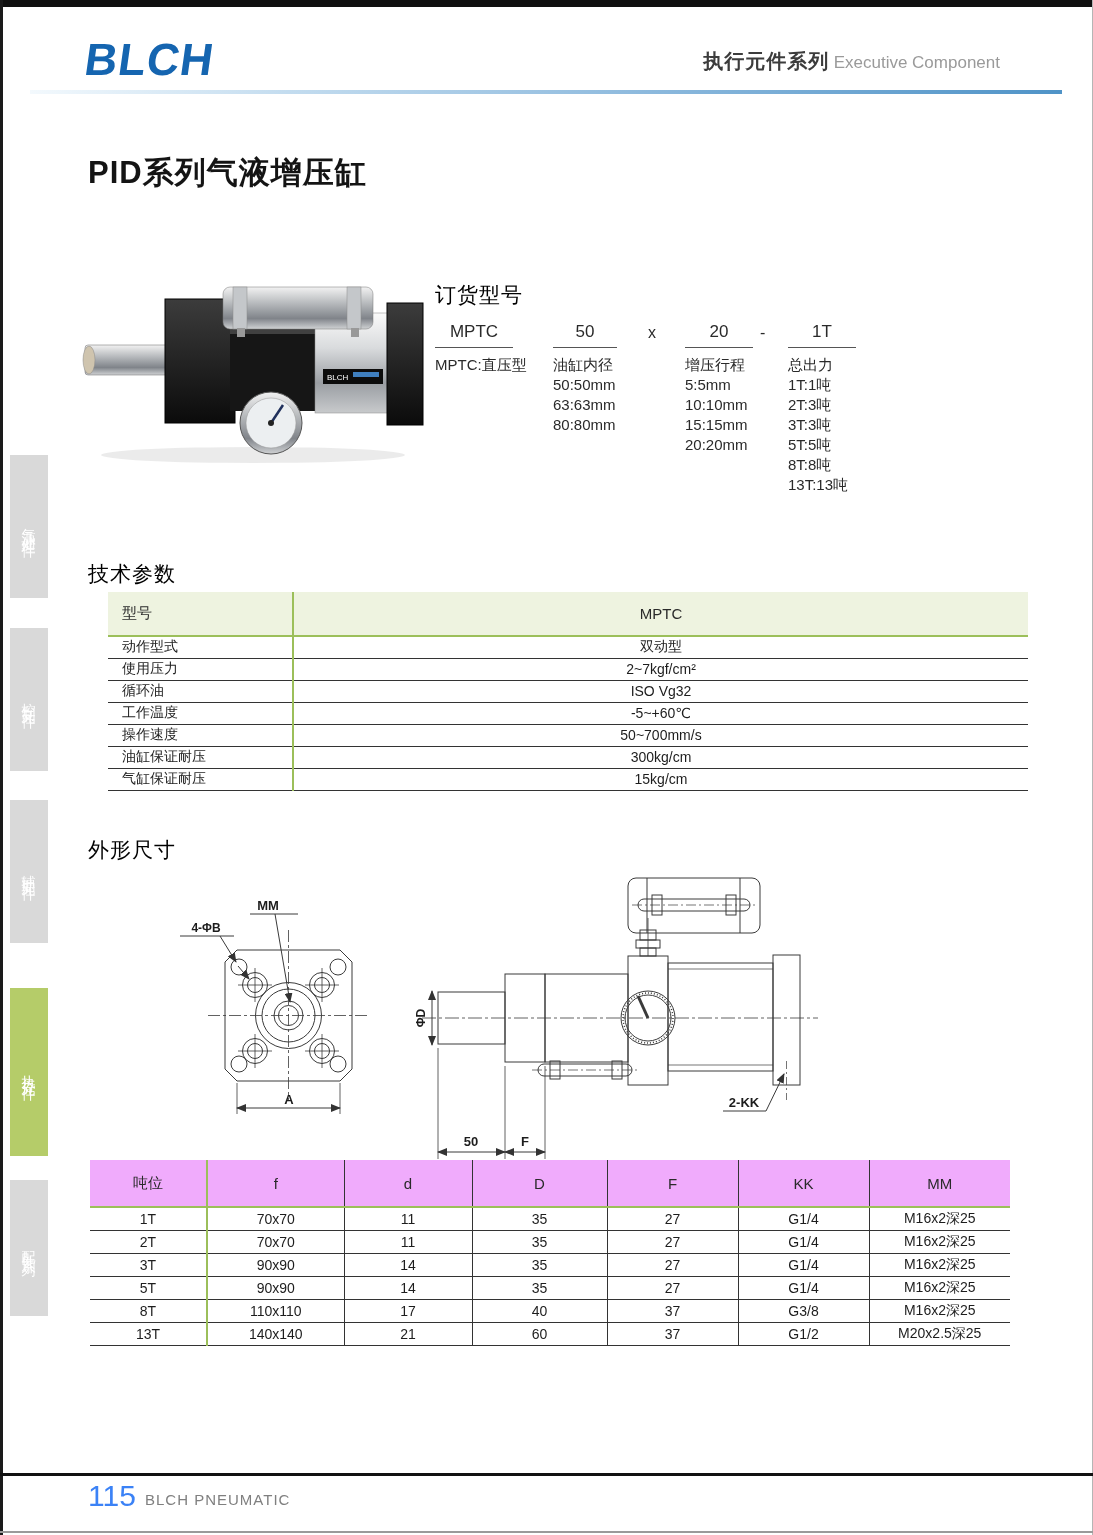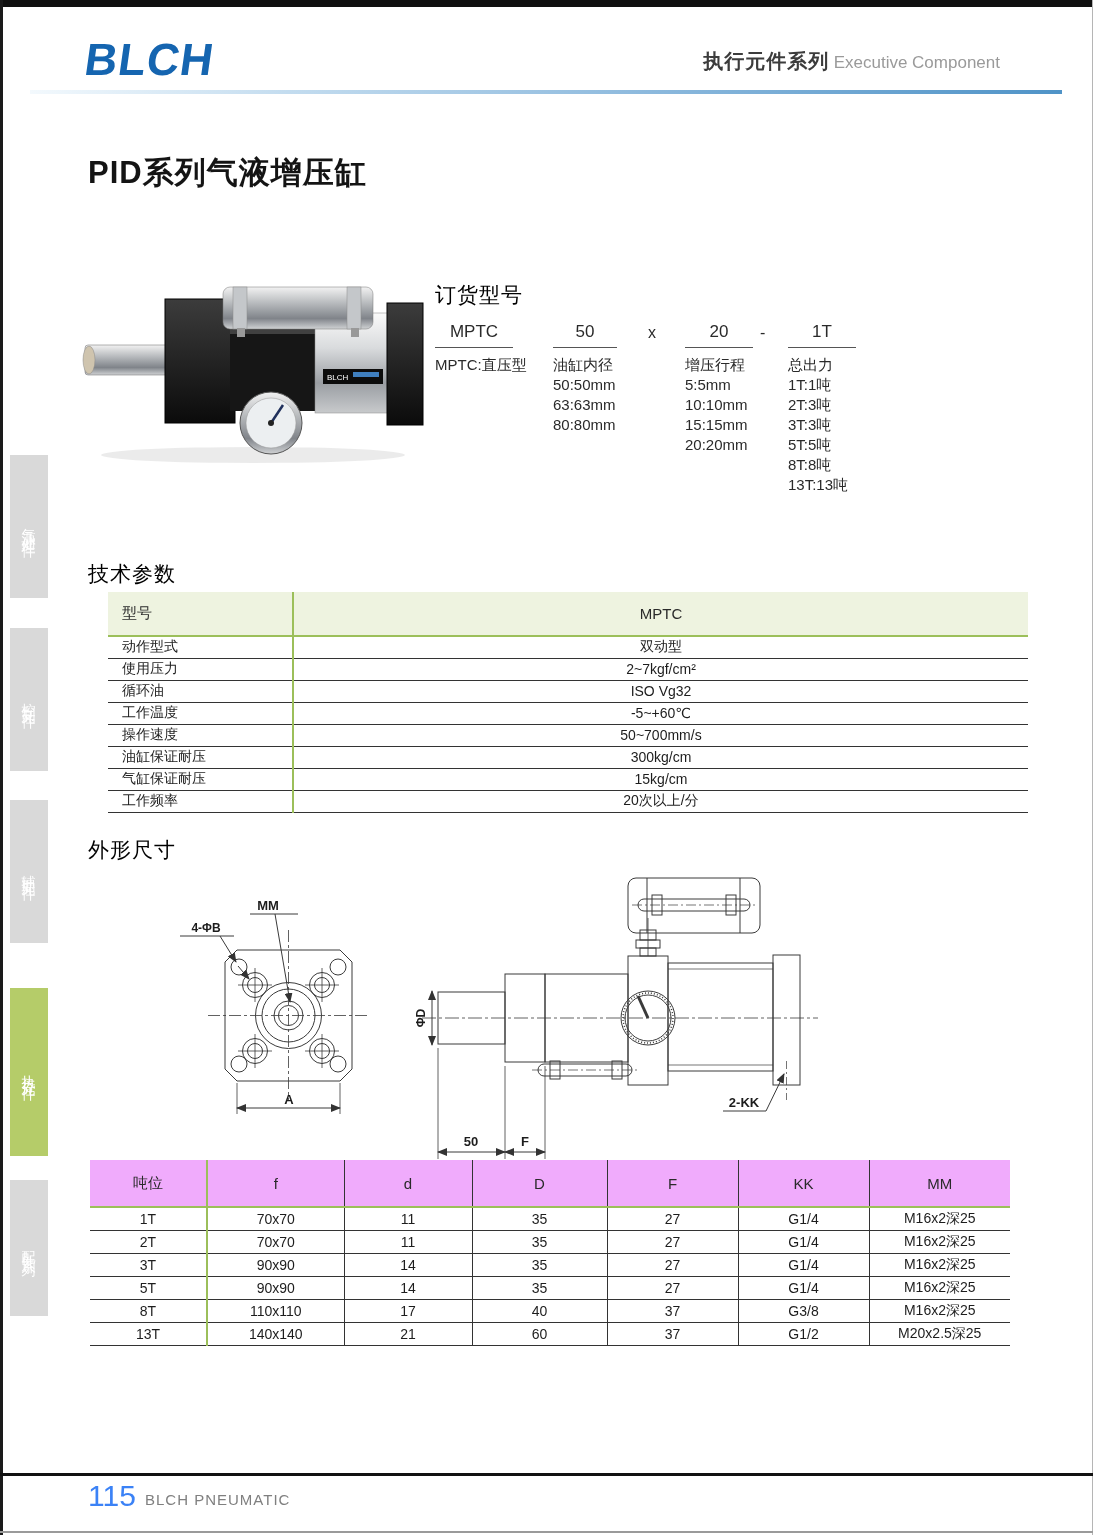--- a/index.html
+++ b/index.html
@@ -219,24 +219,20 @@
           <td>50~700mm/s</td>
         </tr>
         <tr>
           <td>油缸保证耐压</td>
           <td>300kg/cm</td>
         </tr>
         <tr>
           <td>气缸保证耐压</td>
           <td>15kg/cm</td>
         </tr>
-        <tr>
-          <td>工作频率</td>
-          <td>20次以上/分</td>
-        </tr>
       </tbody>
   </table>
 
   <div class="sec-title" style="left:88px; top:836px;">外形尺寸</div>
 
   <svg class="drawing" width="860" height="300" viewBox="0 0 860 300">
     <defs>
       <marker id="arr" markerWidth="10" markerHeight="8" refX="9" refY="4" orient="auto-start-reverse">
         <path d="M0,0 L10,4 L0,8 Z" fill="#333"></path>
       </marker>

